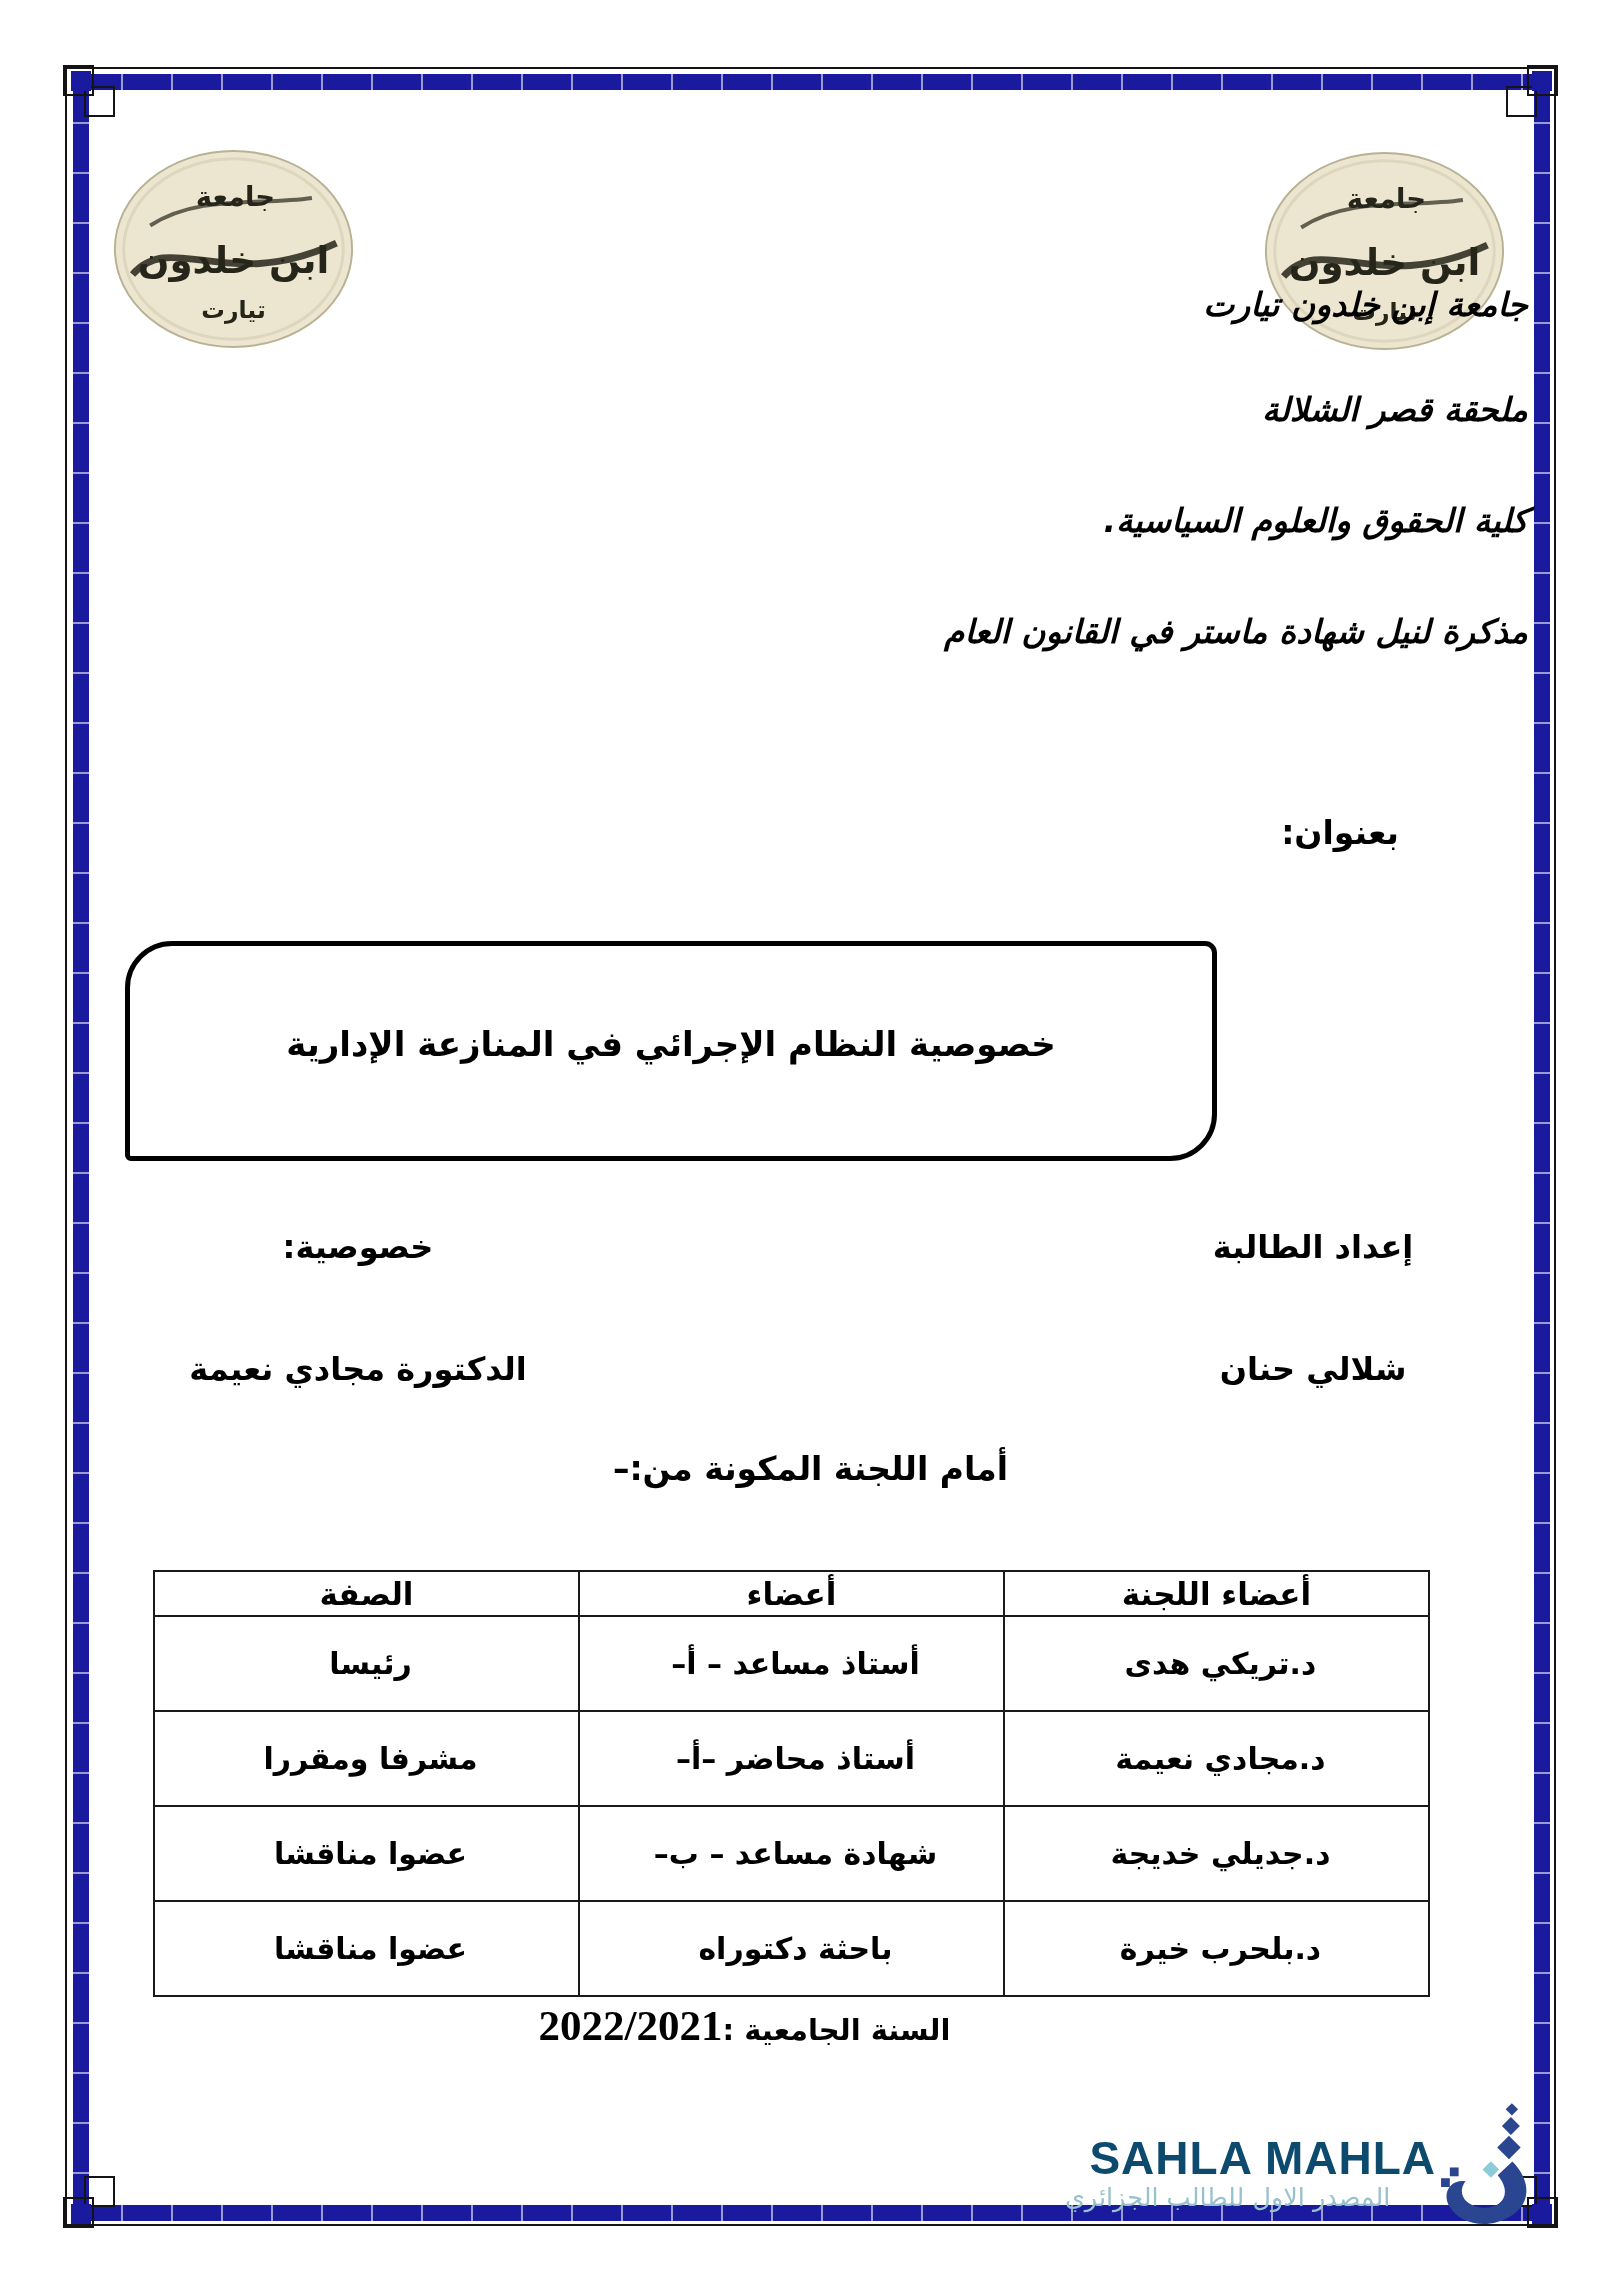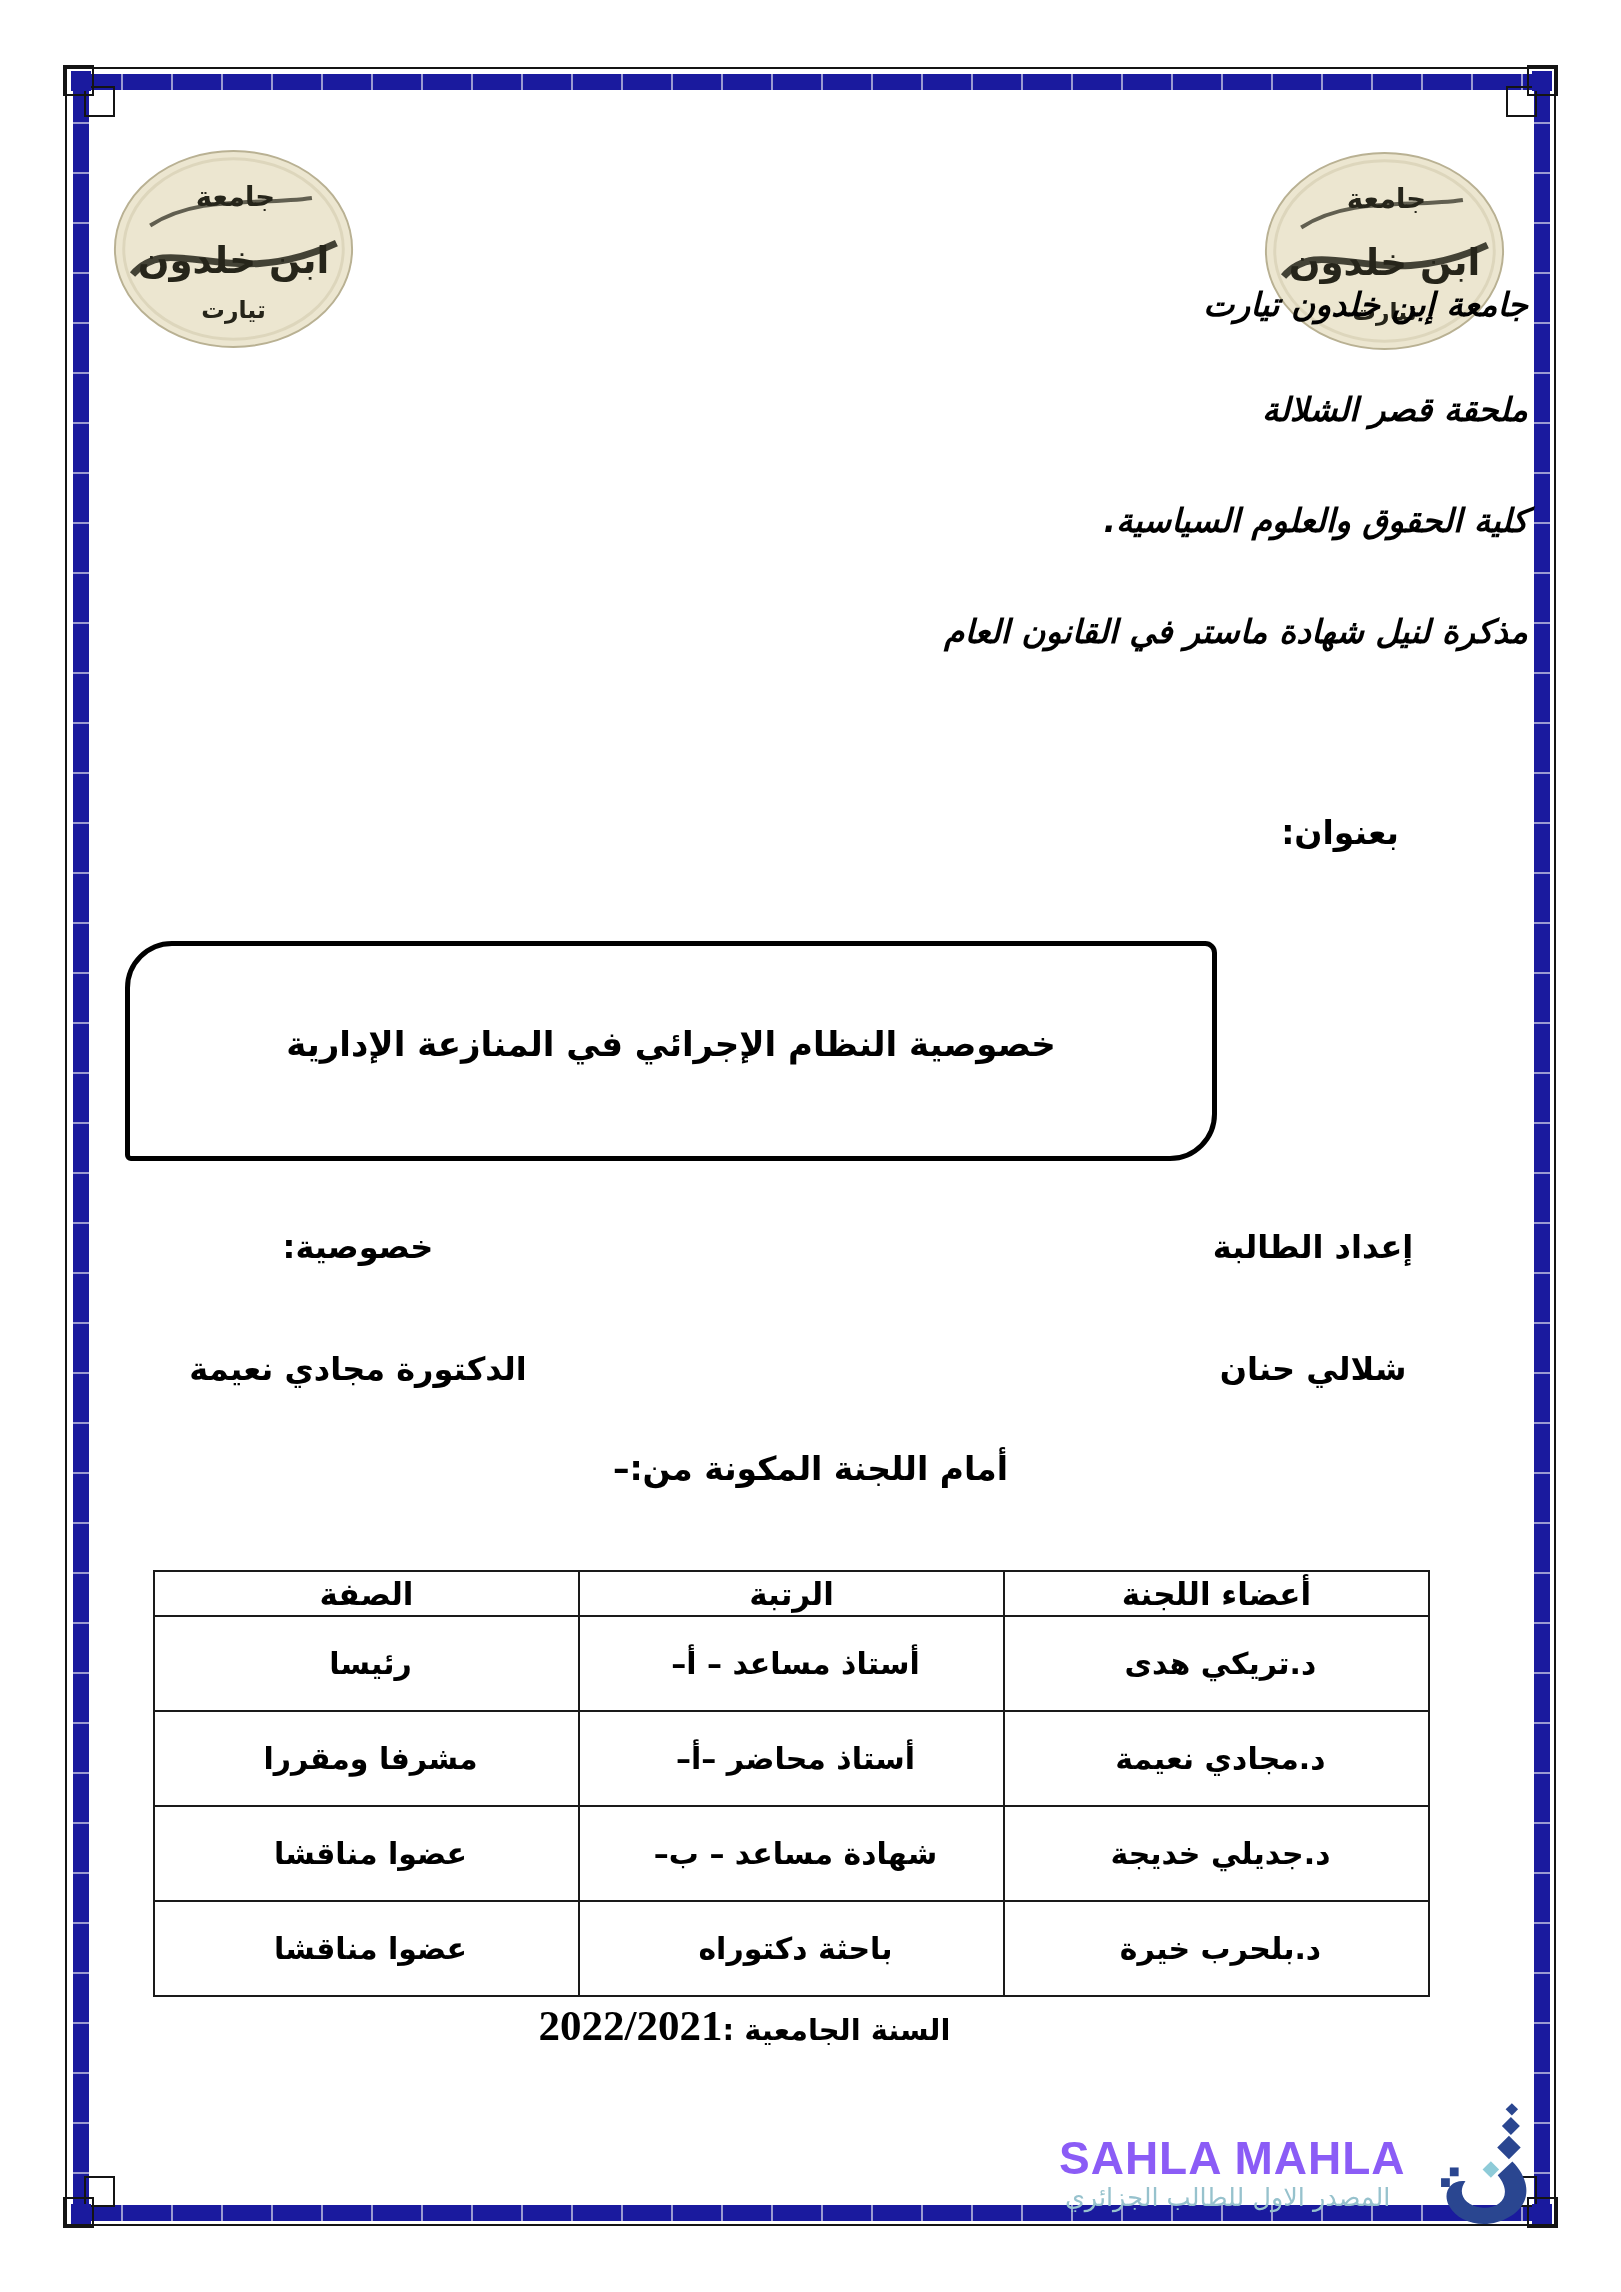--- a/index.html
+++ b/index.html
@@ -100,21 +100,21 @@
 
   
   .watermark {
     position:absolute; left:1059px; top:2137px; width:475px;
     direction:ltr; display:flex; align-items:flex-start; z-index:6;
   }
   .wm-text { width:377px; }
   .wm-brand {
     font-family:"Liberation Sans", sans-serif; font-weight:bold;
     font-size:46px; line-height:43px; letter-spacing:1px;
-    color:#8b5cf6; white-space:nowrap;
+    color:#0c4a6e; text-align:right; white-space:nowrap;
   }
   .wm-tagline {
     direction:rtl; font-size:25.5px; line-height:35px;
     color:#97c2cd; text-align:left; padding-left:5.9px;
   }
   .wm-mark { width:98px; height:127px; margin-top:-34px; margin-left:0; flex:none; }
 </style>
 </head>
 <body>
 
@@ -187,21 +187,21 @@
     <span class="lbl">خصوصية:</span>
     <span class="nm">الدكتورة مجادي نعيمة</span>
   </div>
 
   <div class="committee-intro">أمام اللجنة المكونة من:–</div>
 
   <table class="committee">
     <thead>
         <tr>
           <th>أعضاء اللجنة</th>
-          <th>الرتبة</th>
+          <th>أعضاء</th>
           <th>الصفة</th>
         </tr>
       </thead>
     <tbody>
         <tr>
           <td>د.تريكي هدى</td>
           <td>أستاذ مساعد – أ–</td>
           <td>رئيسا</td>
         </tr>
         <tr>

